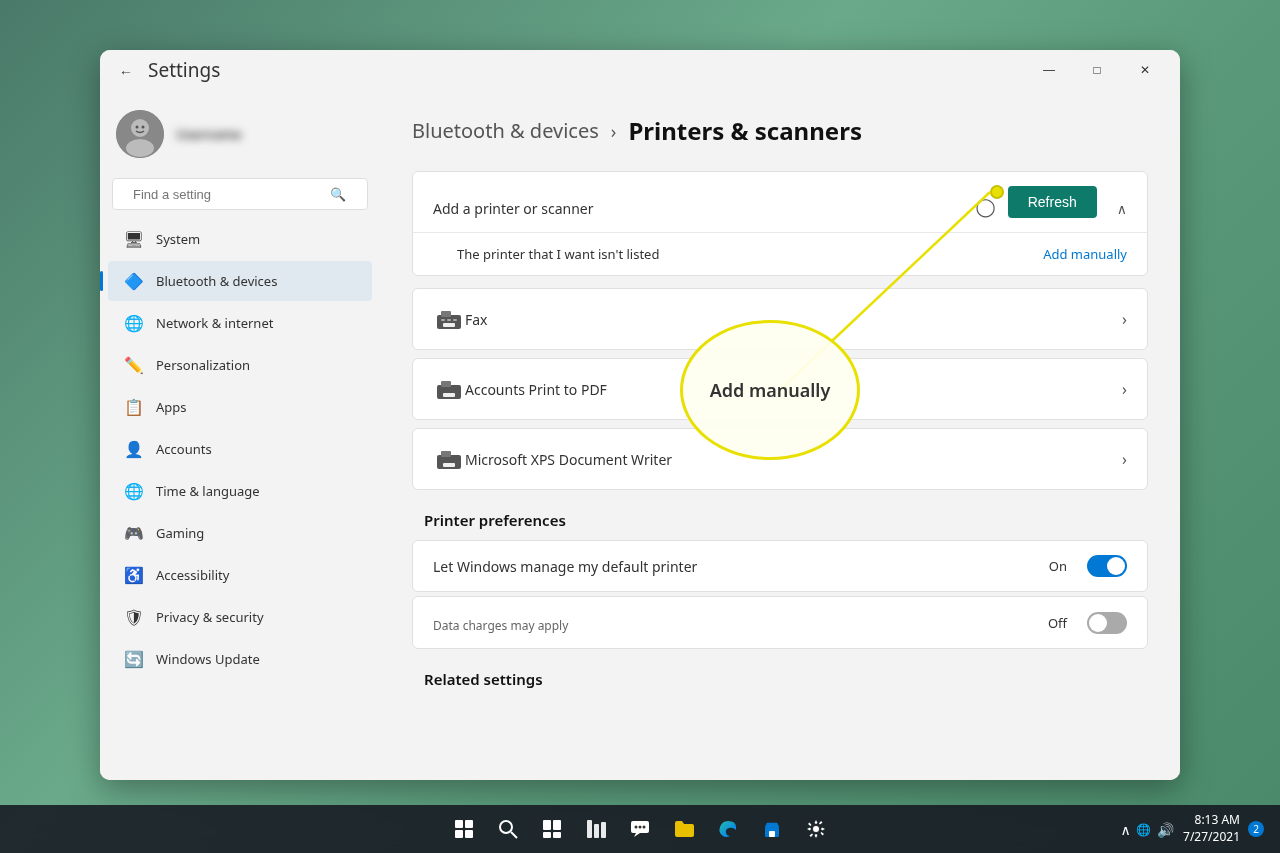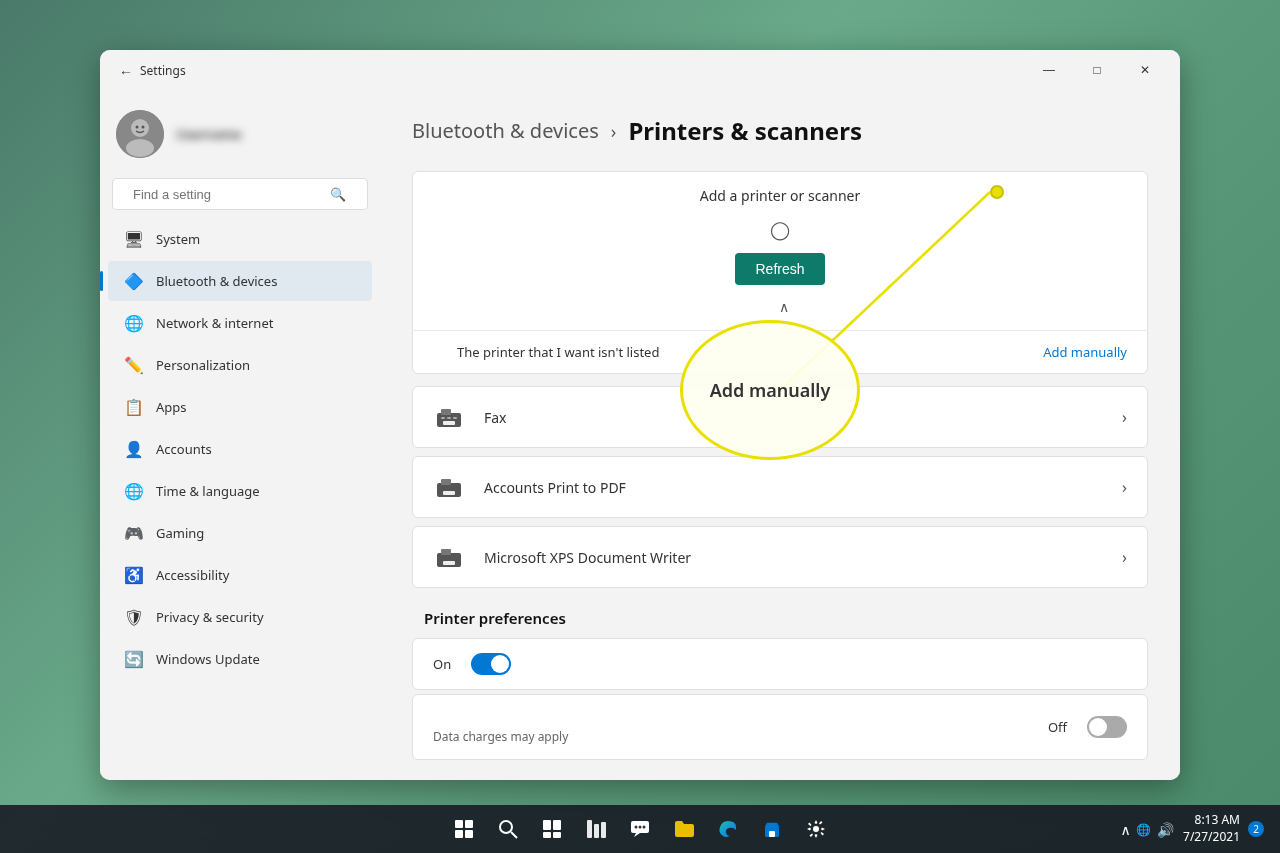--- a/index.html
+++ b/index.html
@@ -45,22 +45,23 @@
       width: 28px; height: 28px;
       border-radius: 4px;
       border: none;
       background: transparent;
       cursor: pointer;
       display: flex; align-items: center; justify-content: center;
       font-size: 14px;
       color: #333;
     }
     .titlebar-title {
-      font-size: 12px;
-      color: #333;
+      font-size: 19px;
+      color: #333;
+      margin-left: 8px;
     }
     .titlebar-controls {
       margin-left: auto;
       display: flex;
       gap: 2px;
     }
     .titlebar-btn {
       width: 46px; height: 32px;
       border: none;
       background: transparent;
@@ -194,24 +195,23 @@
     
     .add-printer-card {
       background: #fff;
       border: 1px solid #e0e0e0;
       border-radius: 6px;
       margin-bottom: 12px;
       overflow: visible;
     }
     .add-printer-header {
       display: flex;
-      align-items: center;
+      align-items: flex-end;
       padding: 14px 20px;
       gap: 12px;
-      flex-direction: column;
     }
     .add-printer-label {
       flex: 1;
       font-size: 14px;
       color: #333;
     }
     .spinner {
       font-size: 18px;
       color: #555;
       animation: spin 1.5s linear infinite;
@@ -251,21 +251,21 @@
     }
     
     .device-card {
       background: #fff;
       border: 1px solid #e0e0e0;
       border-radius: 6px;
       margin-bottom: 8px;
       display: flex;
       align-items: center;
       padding: 14px 20px;
-      gap: 19px;
+      gap: 0;
       cursor: pointer;
       position: relative;
     }
     .device-card-label {
       flex: 1;
       font-size: 14px;
       color: #333;
     }
     .chevron-right {
       font-size: 16px;
@@ -297,21 +297,21 @@
     .pref-card-content {
       flex: 1;
     }
     .pref-card-title {
       font-size: 14px;
       color: #333;
     }
     .pref-card-desc {
       font-size: 12px;
       color: #666;
-      margin-top: 19px;
+      margin-top: 6px;
     }
     .toggle {
       display: flex;
       align-items: center;
       gap: 20px;
     }
     .toggle-label {
       font-size: 13px;
       color: #333;
     }
@@ -549,20 +549,23 @@
               <rect x="8" y="18" width="12" height="4" rx="1" fill="#eee"></rect>
             </svg>
           </div>
           <span class="device-card-label">Microsoft XPS Document Writer</span>
           <span class="chevron-right">›</span>
         </div>
 
         <div class="section-header">Printer preferences</div>
 
         <div class="pref-card">
+          <div class="pref-card-content">
+            <div class="pref-card-title">Let Windows manage my default printer</div>
+          </div>
           <div class="toggle">
             <span class="toggle-label">On</span>
             <div class="toggle-switch on"></div>
           </div>
         </div>
 
         <div class="pref-card" style="margin-bottom:20px;">
           <div class="pref-card-content">
             <div class="pref-card-desc">Data charges may apply</div>
           </div>

